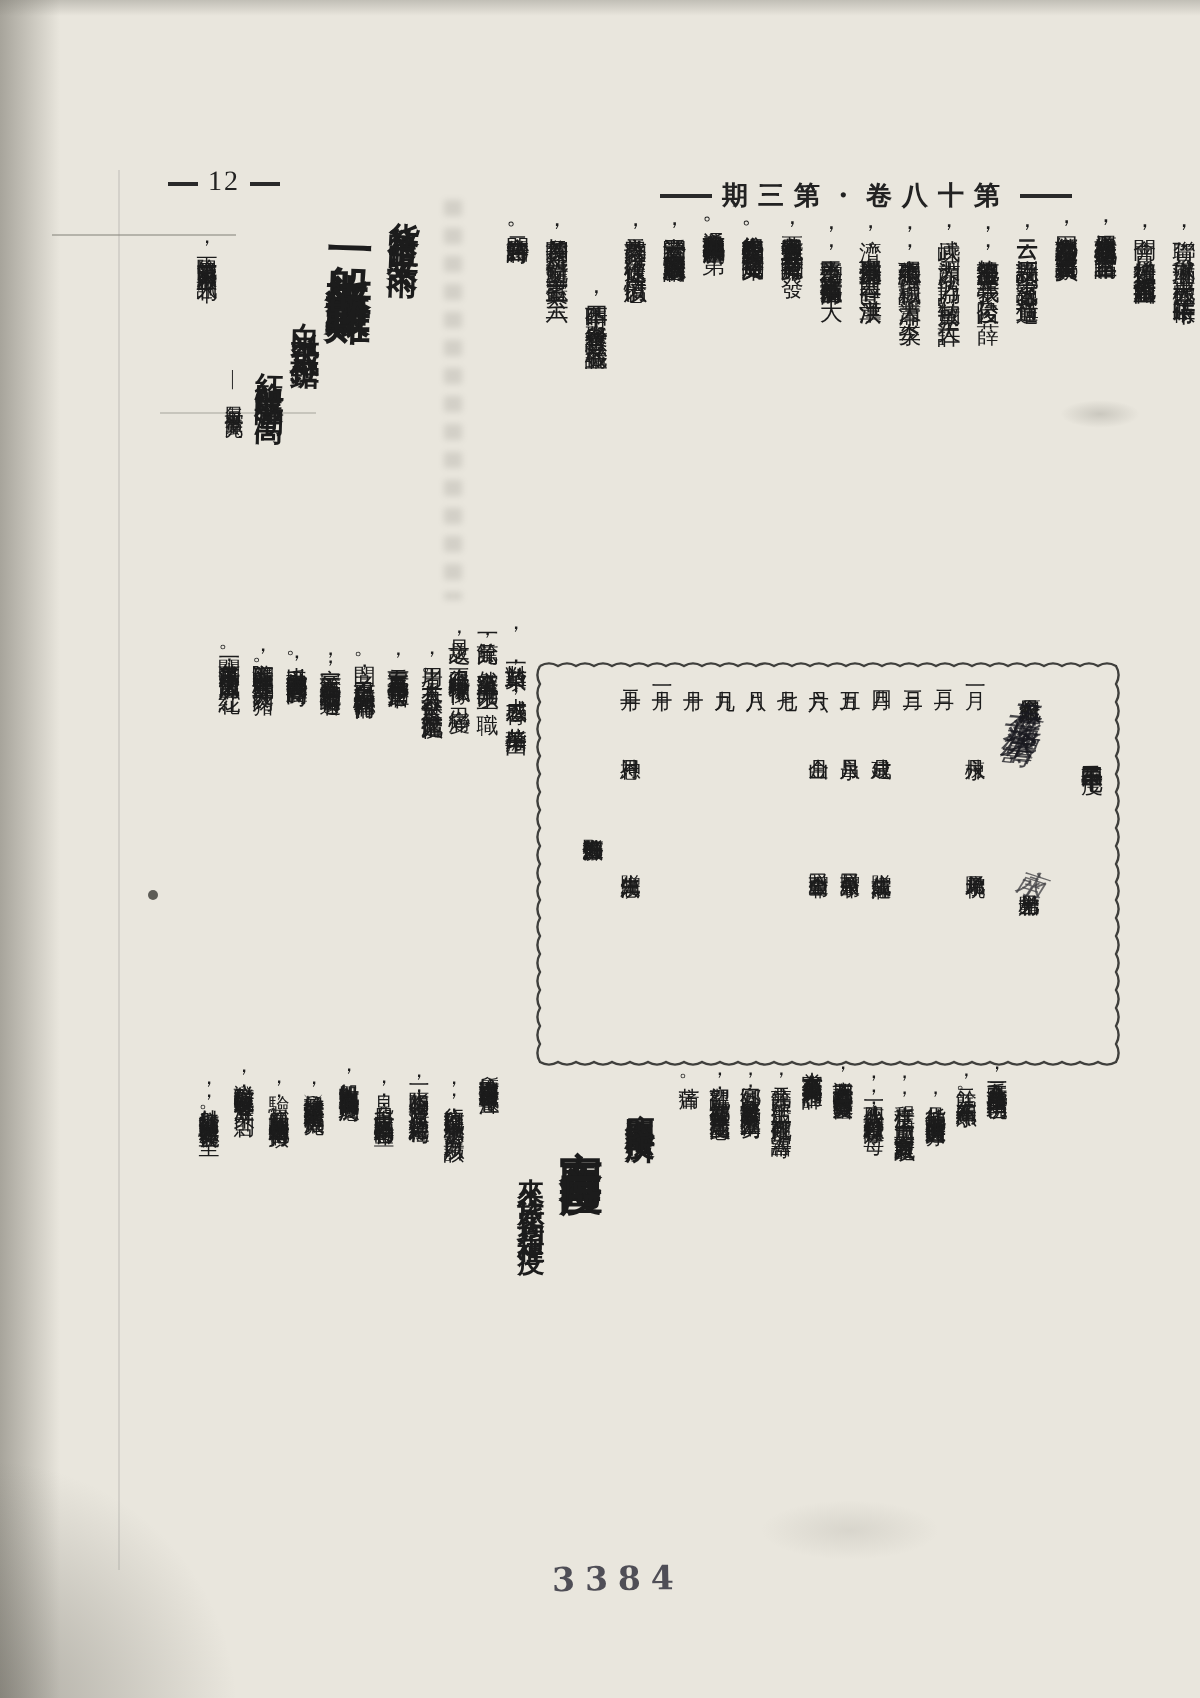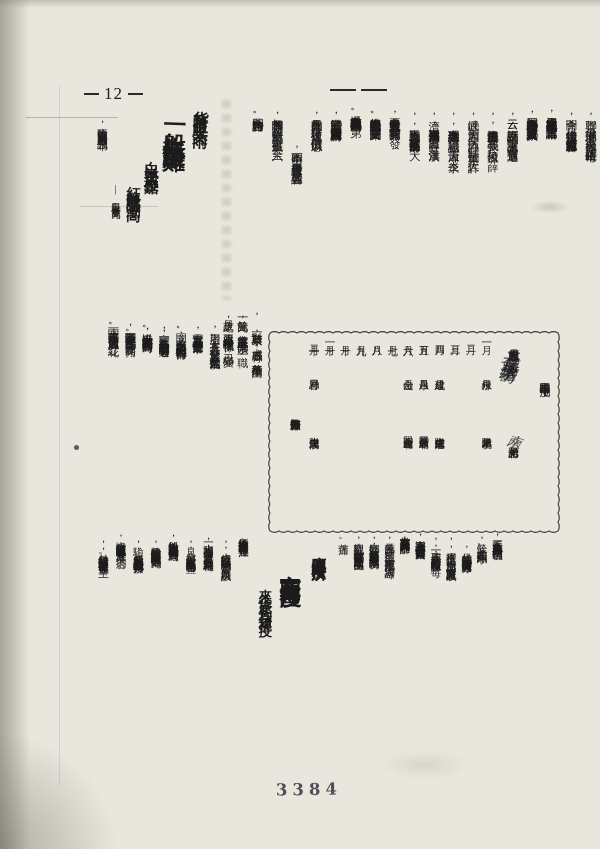--- a/index.html
+++ b/index.html
@@ -23,21 +23,21 @@
   .vblock{writing-mode:vertical-rl;text-orientation:mixed;position:absolute;}
   .vblock .vcol{white-space:nowrap;}
   
   #meeting{left:246px;top:111px;width:354px;height:214px;font-size:11.5px;letter-spacing:-.3px;}
   #meeting .vcol{line-height:19.6px;}
   
   .rulewrap{position:absolute;display:flex;align-items:center;gap:5px;color:#222;}
   .hrule{display:inline-block;height:1.5px;background:#2a2a2a;}
   #issue-header{left:330px;top:89px;font-size:13px;letter-spacing:5px;font-weight:bold;}
   #issue-header .hrule{width:26px;}
-  #page-num{left:84px;top:84px;font-size:17px;letter-spacing:1px;}
+  #page-num{left:84px;top:84px;font-size:14px;letter-spacing:1px;}
   #page-num .hrule{width:15px;}
   
   #calendar{position:absolute;left:268px;top:331px;width:292px;height:202px;}
   #calendar svg{position:absolute;inset:0;}
   #cal-content{position:absolute;inset:0;padding:6px 8px 8px 6px;display:flex;
     flex-direction:row-reverse;align-items:flex-start;box-sizing:border-box;}
   .cal-col{writing-mode:vertical-rl;text-orientation:mixed;white-space:nowrap;}
   #cal-title-year{width:24px;padding-top:36px;font-size:11px;letter-spacing:.5px;}
   #cal-title-wrap{width:22px;padding-top:4px;}
   #cal-title-wrap .cal-col{position:static;}
@@ -100,20 +100,21 @@
   <div class="blot" style="left:530px;top:200px;width:40px;height:14px;background:radial-gradient(rgba(110,108,100,.25),rgba(0,0,0,0) 70%);"></div>
   <div class="blot" style="left:380px;top:750px;width:90px;height:30px;background:radial-gradient(rgba(120,118,110,.15),rgba(0,0,0,0) 70%);"></div>
 
   <div class="rulewrap" id="page-num">
     <span class="hrule"></span>
     <span>12</span>
     <span class="hrule"></span>
   </div>
   <div class="rulewrap" id="issue-header">
     <span class="hrule"></span>
+    <span>期三第・卷八十第</span>
     <span class="hrule"></span>
   </div>
 
   <div class="vblock" id="meeting">
 
   <div class="vcol">賀聯，琳瑯滿壁，極盡大觀，十時正依時</div>
       <div class="vcol">開會，行禮如儀後，首由主席莊添炮報告</div>
       <div class="vcol">此次籌組經過及本會立場，略謂本會主旨</div>
       <div class="vcol">在乎聯絡為內外同鄉，負責家鄉建設事業</div>
       <div class="vcol">云云，次縣長訓話，來賓演說，通過章程</div>

